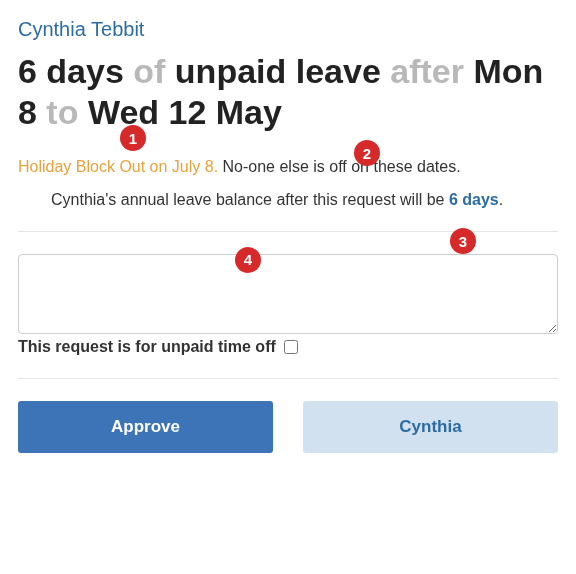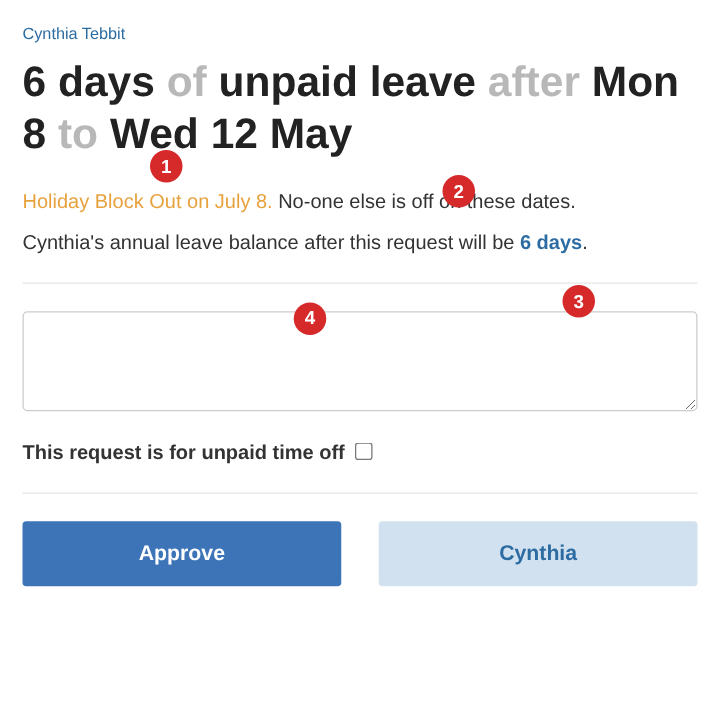--- a/index.html
+++ b/index.html
@@ -9,21 +9,21 @@
     }
     body {
       font-family: -apple-system, BlinkMacSystemFont, "Segoe UI", Helvetica, Arial, sans-serif;
       background: #fff;
       padding: 18px;
       width: 576px;
       color: #333;
     }
     .employee-link {
       color: #2d6ca2;
-      font-size: 13px;
+      font-size: 20px;
       font-weight: 500;
       text-decoration: none;
       cursor: pointer;
     }
     .request-title {
       font-size: 34px;
       font-weight: 700;
       color: #222;
       margin-top: 10px;
       line-height: 1.2;
@@ -40,20 +40,21 @@
     }
     .holiday-warning {
       color: #e8a23d;
       font-weight: 500;
     }
     .balance-line {
       font-size: 16px;
       color: #333;
       margin-top: 12px;
       position: relative;
+      margin-left: 33px;
     }
     .balance-days {
       color: #2d6ca2;
       font-weight: 600;
     }
     .divider {
       border: none;
       border-top: 1px solid #e6e6e6;
       margin: 22px 0;
     }
@@ -71,23 +72,22 @@
       width: 100%;
       height: 80px;
       border: 1px solid #ccc;
       border-radius: 4px;
       padding: 8px;
       font-size: 14px;
       font-family: inherit;
       resize: both;
     }
     .unpaid-row {
-      margin-top: 20px;
       display: flex;
-      align-items: flex-start;
+      align-items: center;
       gap: 8px;
     }
     .unpaid-label {
       font-size: 16px;
       font-weight: 600;
       color: #333;
     }
     .unpaid-checkbox {
       width: 14px;
       height: 14px;

